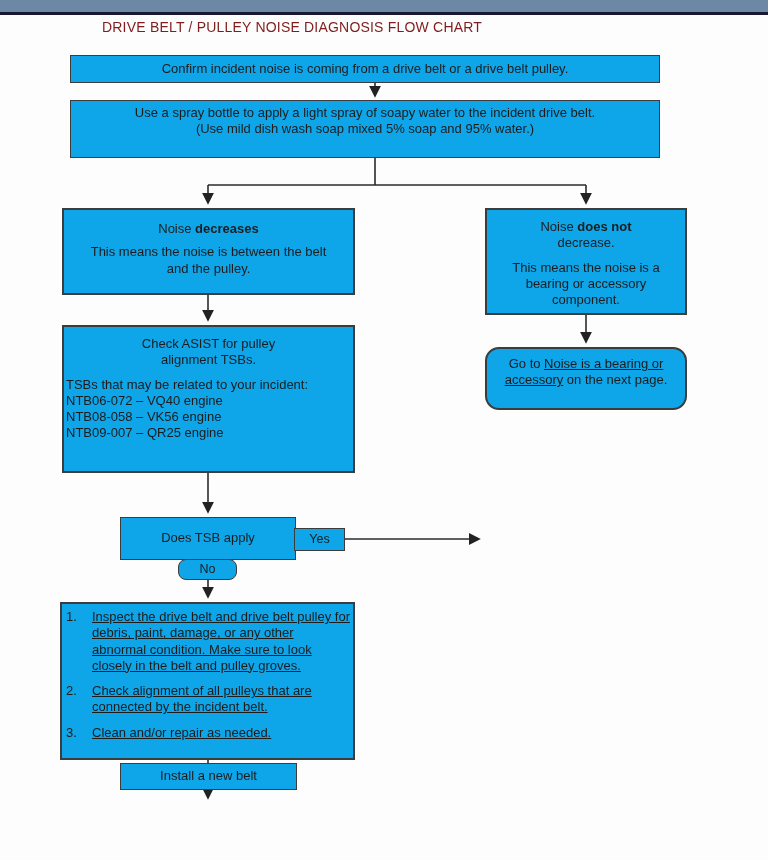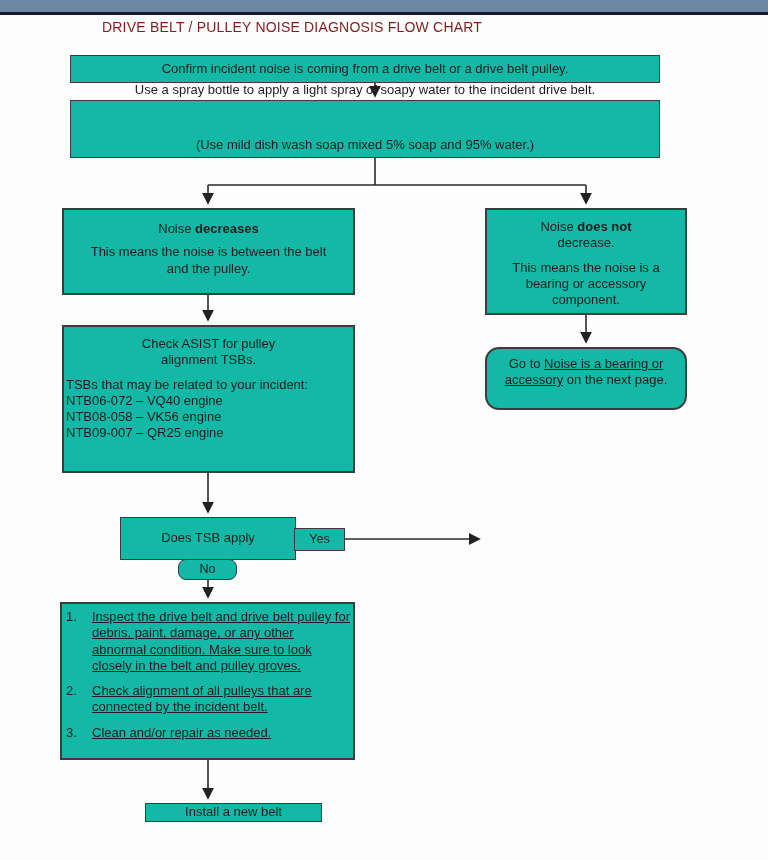--- a/index.html
+++ b/index.html
@@ -9,26 +9,26 @@
     font-family:"Liberation Sans","DejaVu Sans",sans-serif;
     color:#1e1e1e;
   }
   #topbar{position:absolute;left:0;top:0;width:768px;height:12px;}
   #topbar-edge{position:absolute;left:0;top:12px;width:768px;height:3px;}
   #doc-title{
     position:absolute;left:62px;top:19px;
     font-size:14px;font-weight:normal;color:#7f1d1d;letter-spacing:.2px;padding-left:40px;
   }
   .box{
-    position:absolute;background:#14b8a6;border:1px solid #3c3c3c;
+    position:absolute;background:#0ea5e9;border:1px solid #3c3c3c;
     box-sizing:border-box;font-size:13px;line-height:1.25;color:#1d1d1d;
   }
   .box.heavy{border-width:2px;}
   .center-flex{display:flex;flex-direction:column;align-items:center;justify-content:center;text-align:center;}
-  .space-evenly{display:flex;flex-direction:column;align-items:center;justify-content:flex-end;text-align:center;gap:39px;}
+  .space-evenly{display:flex;flex-direction:column;align-items:center;justify-content:flex-start;text-align:center;}
   .small-label{font-size:12.5px;}
   .u{text-decoration:underline;}
   b,.bold{font-weight:bold;}
   #connector-layer{position:absolute;left:0;top:0;width:768px;height:860px;pointer-events:none;}
   #box-noise-dec .body{width:242px;margin:7px auto 0;}
   #box-noise-not .body{width:178px;margin:8px auto 16px;}
   #box-asist{padding-top:9px;}
   #box-asist .title{width:180px;margin:0 auto;text-align:center;}
   #box-asist .body{text-align:left;padding:8px 2px 0 2px;}
   #box-asist .intro{width:252px;}
@@ -127,17 +127,17 @@
     <div class="list-item">
       <span class="num">2.</span>
       <span class="txt">Check alignment of all pulleys that are connected by the incident belt.</span>
     </div>
     <div class="list-item">
       <span class="num">3.</span>
       <span class="txt">Clean and/or repair as needed.</span>
     </div>
   </div>
 
-  <div class="box center-flex" id="box-install" style="left:120px;top:803px;width:177px;height:19px;margin-left:25px;">
+  <div class="box center-flex" id="box-install" style="left:120px;top:763px;width:177px;height:27px;">
     <span>Install a new belt</span>
   </div>
 
 </div>
 
 </body></html>

